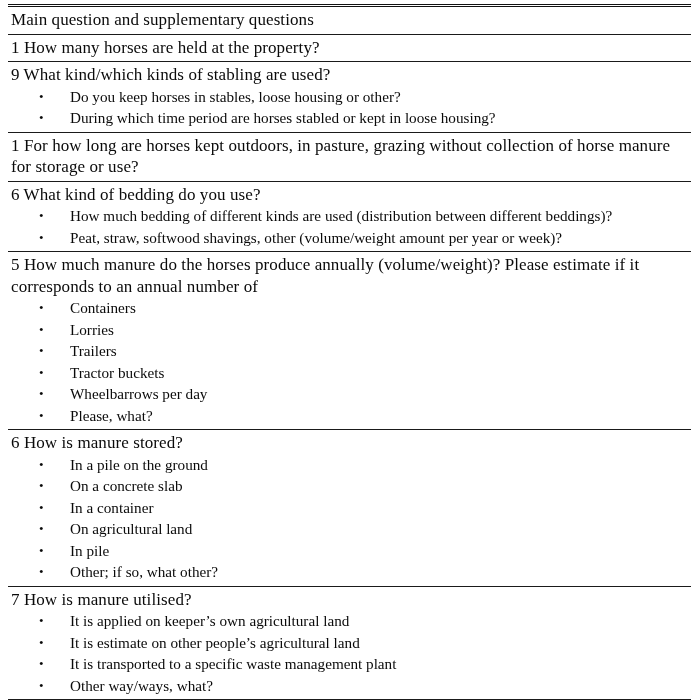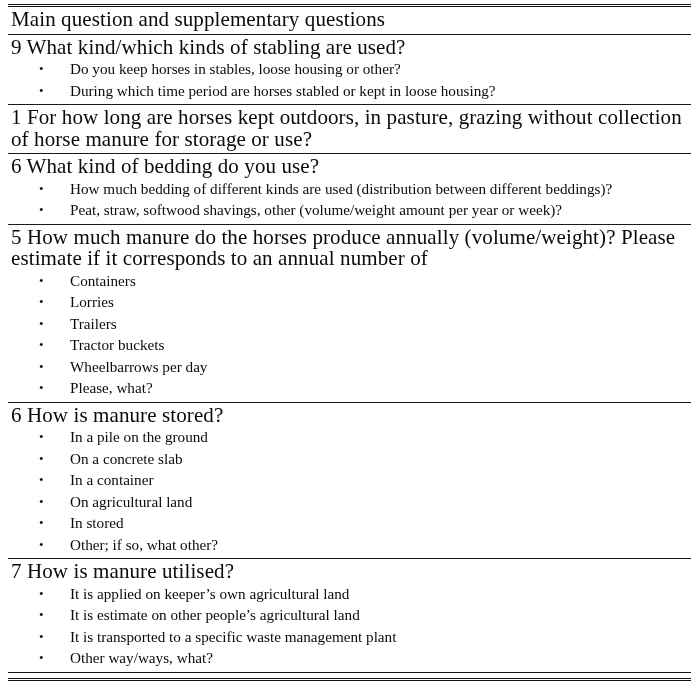--- a/index.html
+++ b/index.html
@@ -36,21 +36,21 @@
     vertical-align: top;
   }
   
   .qtable tr.row:first-child > td {
     border-top: 3px double #111111;
   }
   .qtable tr.row:last-child > td {
     border-bottom: 3px double #111111;
   }
   .qtext {
-    font-size: 21px;
+    font-size: 17px;
     line-height: 21.5px;
     padding-left: 3px;
     padding-right: 4px;
     text-align: left;
     letter-spacing: 0.005em;
   }
   ul.bullets {
     list-style: none;
     margin: 0;
     padding: 0;
@@ -73,20 +73,25 @@
 </style>
 </head>
 <body>
 
 <div class="page">
   <table class="qtable">
     <tbody>
         <tr class="row hdr-row">
           <td>
             <div class="qtext">Main question and supplementary questions</div>
+          </td>
+        </tr>
+        <tr class="row">
+          <td>
+            <div class="qtext">1 How many horses are held at the property?</div>
           </td>
         </tr>
         <tr class="row">
           <td>
             <div class="qtext">9 What kind/which kinds of stabling are used?</div>
             <ul class="bullets">
               <li><span class="bul">•</span><span>Do you keep horses in stables, loose housing or other?</span></li>
               <li><span class="bul">•</span><span>During which time period are horses stabled or kept in loose housing?</span></li>
             </ul>
           </td>
@@ -119,21 +124,21 @@
           </td>
         </tr>
         <tr class="row">
           <td>
             <div class="qtext">6 How is manure stored?</div>
             <ul class="bullets">
               <li><span class="bul">•</span><span>In a pile on the ground</span></li>
               <li><span class="bul">•</span><span>On a concrete slab</span></li>
               <li><span class="bul">•</span><span>In a container</span></li>
               <li><span class="bul">•</span><span>On agricultural land</span></li>
-              <li><span class="bul">•</span><span>In stored</span></li>
+              <li><span class="bul">•</span><span>In pile</span></li>
               <li><span class="bul">•</span><span>Other; if so, what other?</span></li>
             </ul>
           </td>
         </tr>
         <tr class="row">
           <td>
             <div class="qtext">7 How is manure utilised?</div>
             <ul class="bullets">
               <li><span class="bul">•</span><span>It is applied on keeper’s own agricultural land</span></li>
               <li><span class="bul">•</span><span>It is estimate on other people’s agricultural land</span></li>

